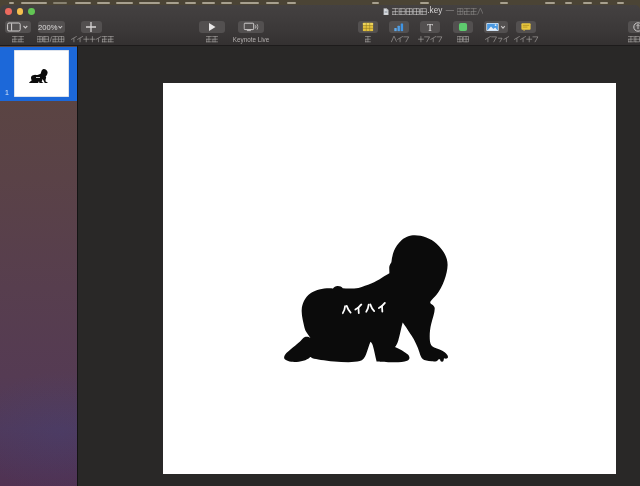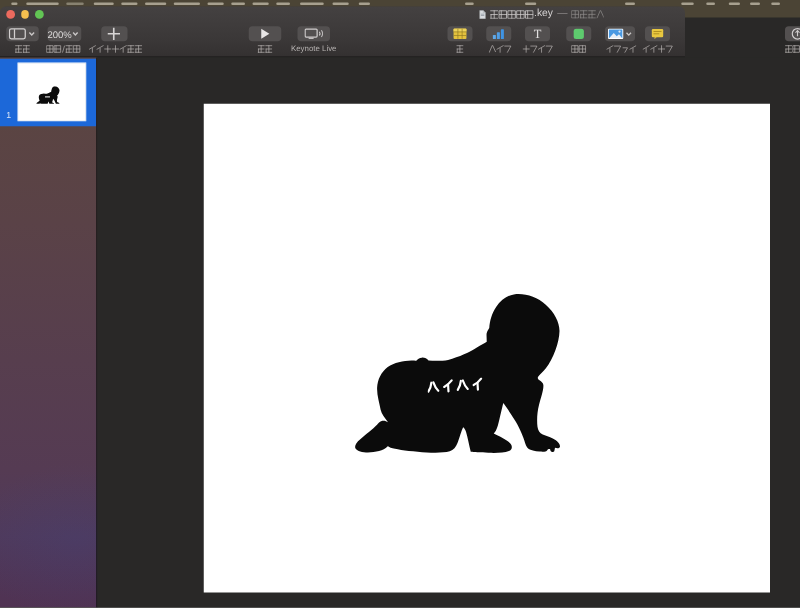--- a/index.html
+++ b/index.html
@@ -1,18 +1,18 @@
 <!DOCTYPE html>
 <html><head><meta charset="utf-8"><style>
 *{margin:0;padding:0;box-sizing:border-box}
 html,body{width:640px;height:486px;overflow:hidden;background:#292827}
 body{font-family:"Liberation Sans",sans-serif;position:relative}
 #menubar{position:absolute;left:0;top:0;width:640px;height:14px;background:#4b4435}
 .msm{position:absolute;top:1.8px;height:2.2px;background:#c5bfae;opacity:.6;border-radius:1px}
-#chrome{position:absolute;left:0;top:4.5px;width:548px;height:41.7px;
+#chrome{position:absolute;left:0;top:4.5px;width:640px;height:41.7px;
  background:linear-gradient(#444141 0%,#403d3d 30%,#3a3737 70%,#343131 100%);
  border-radius:5px 5px 0 0;border-bottom:1px solid #1d1b1b}
 .tl{position:absolute;top:3.7px;width:6.9px;height:6.9px;border-radius:50%}
 #title{position:absolute;top:1.8px;left:0;width:100%;height:10px}
 .btn{position:absolute;top:16.4px;height:12.6px;background:#535050;border-radius:3px}
 .btn .ic{position:absolute;left:50%;top:50%;transform:translate(-50%,-50%)}
 .lbl{position:absolute;top:31.3px;height:7px;display:flex;justify-content:center;align-items:center}
 .llat{color:#b4b0af;font-size:6.3px;letter-spacing:0;white-space:nowrap}
 #sidebar{position:absolute;left:0;top:46.2px;width:78px;height:439.8px;
  background:radial-gradient(110px 85px at 78% 88%,rgba(58,72,145,.15),rgba(58,72,145,0) 75%),linear-gradient(180deg,#5b4640 0%,#5a4247 30%,#573e4e 55%,#553b53 75%,#4f3a5c 87%,#503252 100%)}

